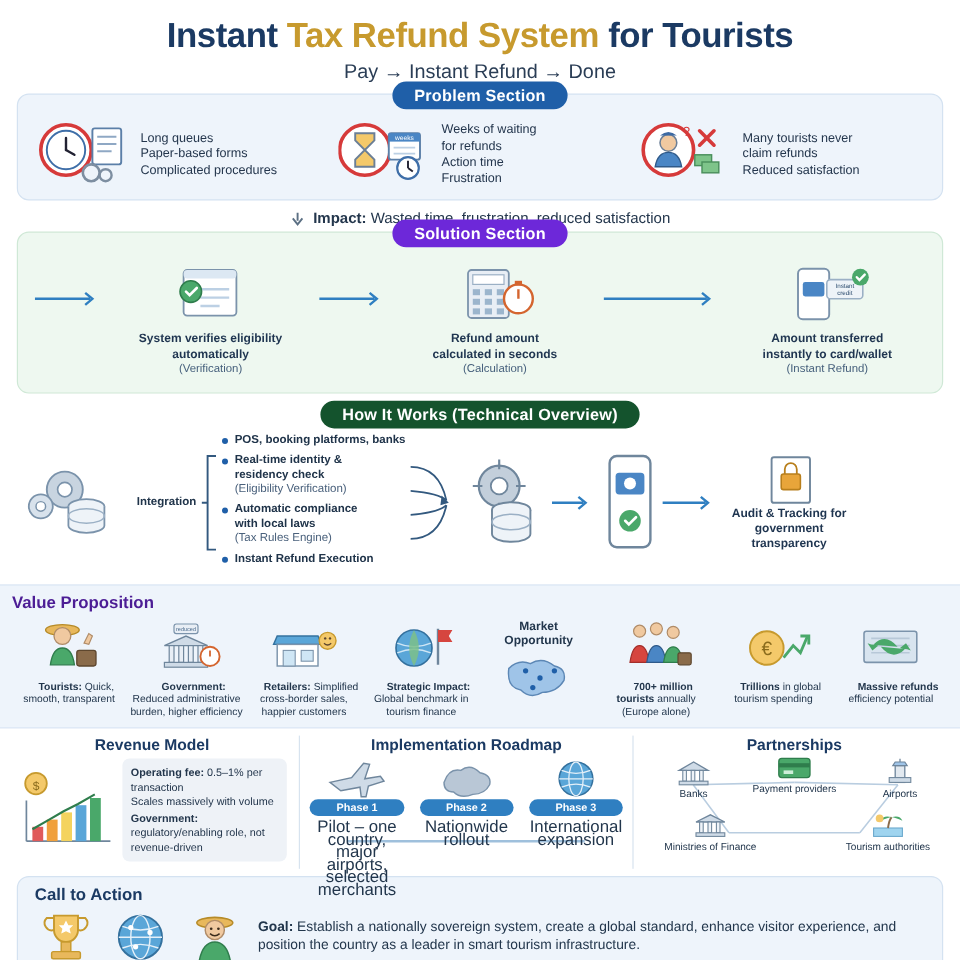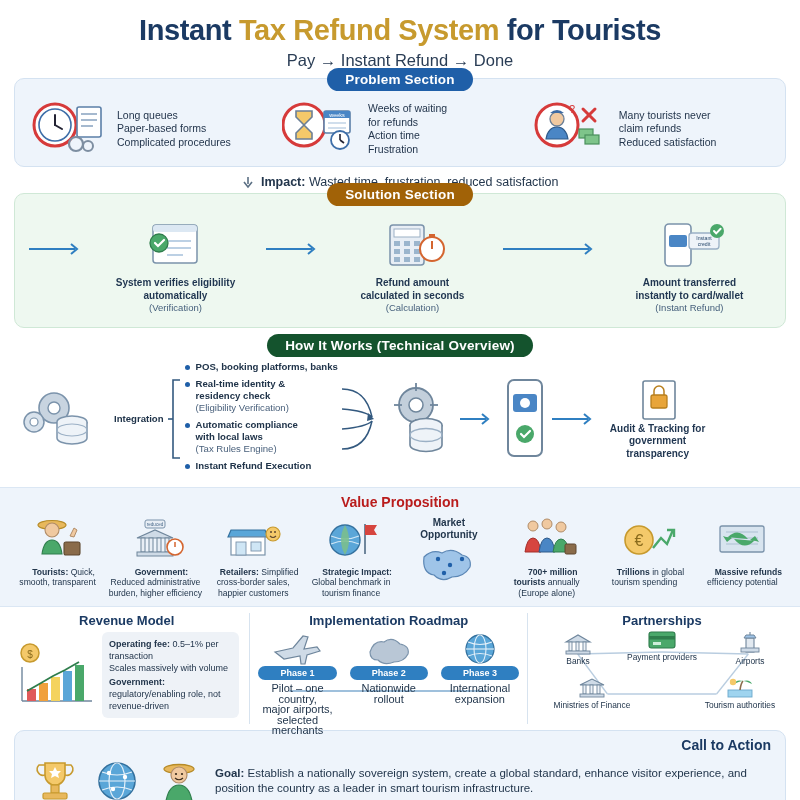--- a/index.html
+++ b/index.html
@@ -35,21 +35,21 @@
   .pill {
     display:inline-block;
     padding:4px 18px;
     border-radius:14px;
     color:#ffffff;
     font-size:13.5px;
     font-weight:bold;
     letter-spacing:0.2px;
   }
   .pill-blue  { background:#1f5fa8; }
-  .pill-green { background:#a16207; }
+  .pill-green { background:#6d28d9; }
   .pill-teal  { background:#14532d; }
 
   .band {
     margin:0 14px;
     border-radius:10px;
     position:relative;
   }
   .band-problem  { background:#eef4fb; border:1px solid #d4e2f1; }
   .band-solution { background:#eef8f0; border:1px solid #cfe8d6; }
 
@@ -99,21 +99,21 @@
   .audit-cap { font-size:10px; font-weight:bold; text-align:center; line-height:12.5px; }
 
   
   .value-band {
     margin-top:4px;
     background:#eef4fb;
     border-top:1px solid #dbe7f4;
     border-bottom:1px solid #dbe7f4;
     padding:4px 10px 8px 10px;
   }
-  .value-title { text-align:center; font-size:14px; font-weight:bold; color:#b91c1c; margin:2px 0 4px 0;}
+  .value-title { text-align:left; font-size:14px; font-weight:bold; color:#4c1d95; margin:2px 0 4px 0;}
   .value-row { display:flex; justify-content:space-between; align-items:flex-start; }
   .value-item { width:12.2%; text-align:center; }
   .value-cap { font-size:8.6px; line-height:10.5px; color:#22364c; margin-top:3px; }
   .value-cap b { font-weight:bold;margin-left:12px; }
 
   
   .cols { display:flex; margin:6px 14px 0 14px; gap:10px; }
   .col { position:relative; }
   .col-title { text-align:center; font-size:13px; font-weight:bold; color:#1b3a63; margin-bottom:4px; }
   .col-rev { width:30%; }
@@ -130,35 +130,35 @@
   }
   .rev-box b { font-weight:bold; }
   .rev-flex { display:flex; align-items:center; gap:6px; }
 
   .phase-row { display:flex; justify-content:space-between; align-items:flex-start; margin-top:2px; }
   .phase { width:30%; text-align:center; }
   .phase-pill {
     background:#2f7fc1; color:#fff; font-size:9px; font-weight:bold;
     border-radius:9px; padding:2px 0; margin-bottom:3px;
   }
-  .phase-text { font-size:11px; line-height:10.5px; color:#22364c; }
+  .phase-text { font-size:14px; line-height:10.5px; color:#22364c; }
 
   .part-grid { position:relative; height:92px; }
   .part-item { position:absolute; text-align:center; width:80px; }
   .part-cap { font-size:8.4px; color:#22364c; line-height:10px; }
 
   
   .cta {
     margin:6px 14px 0 14px;
     background:#eef4fb;
     border:1px solid #d4e2f1;
     border-radius:10px;
     padding:4px 14px 10px 14px;
   }
-  .cta-title { text-align:right; font-size:14px; font-weight:bold; color:#1b3a63; margin:2px 0 4px 0; }
+  .cta-title { text-align:left; font-size:14px; font-weight:bold; color:#1b3a63; margin:2px 0 4px 0; }
   .cta-body { display:flex; align-items:center; gap:10px; }
   .cta-text { font-size:11.5px; line-height:15px; color:#22364c; }
   .cta-text b { font-weight:bold; }
 
   svg { display:block; }
   .noflex { flex:none; }
 </style>
 </head>
 <body>
 

